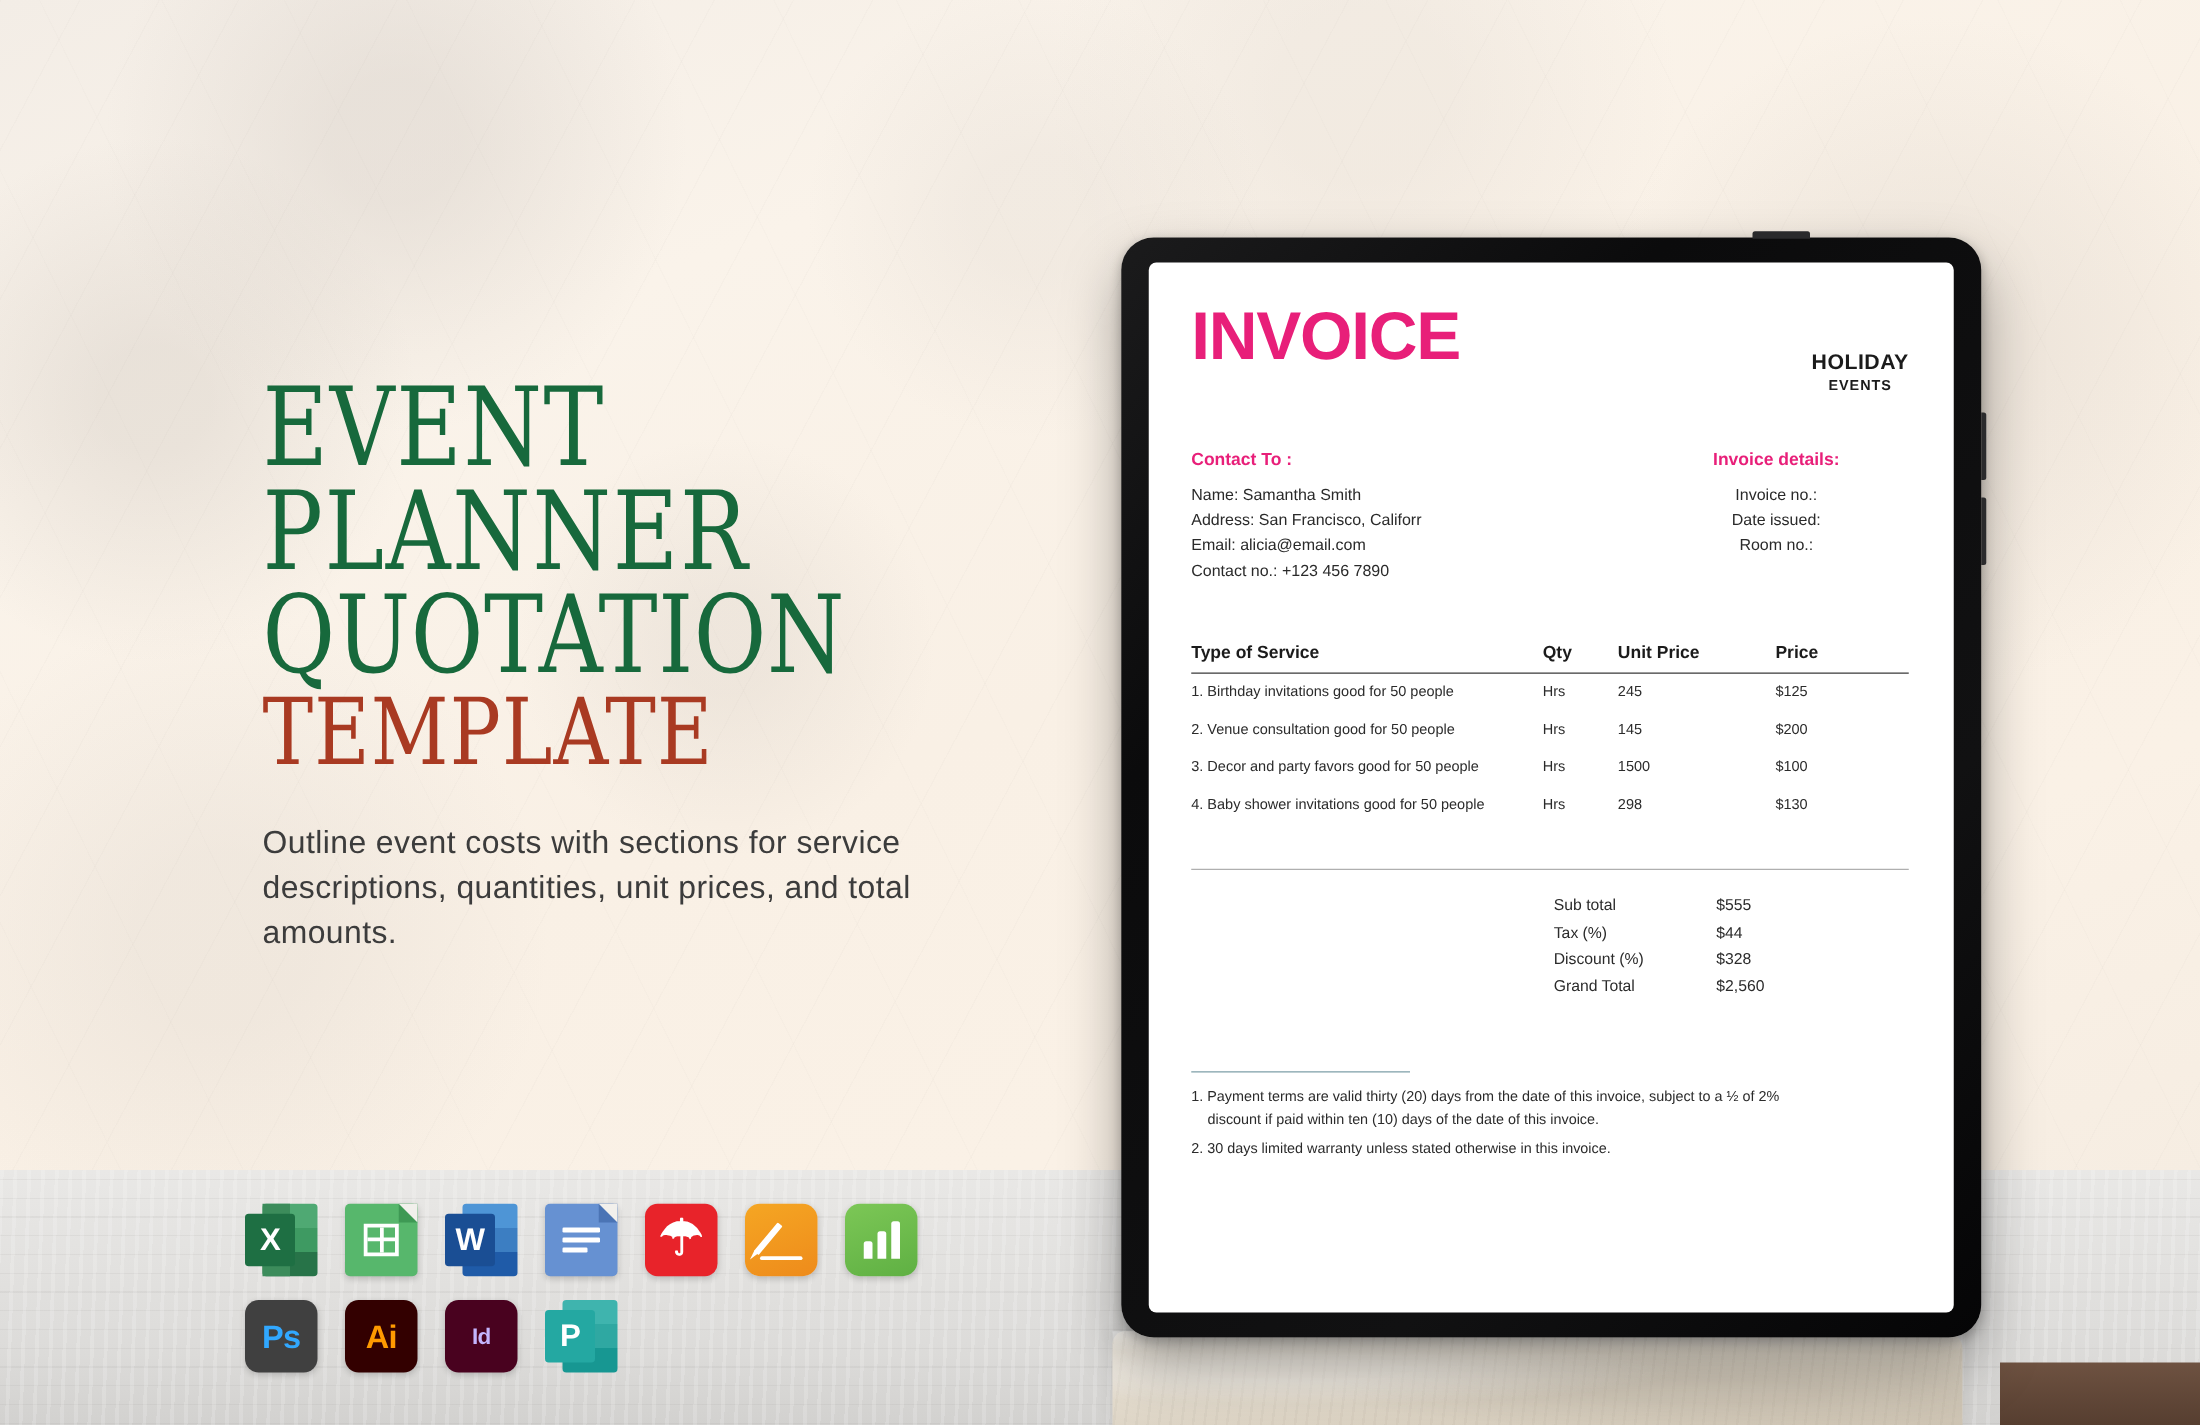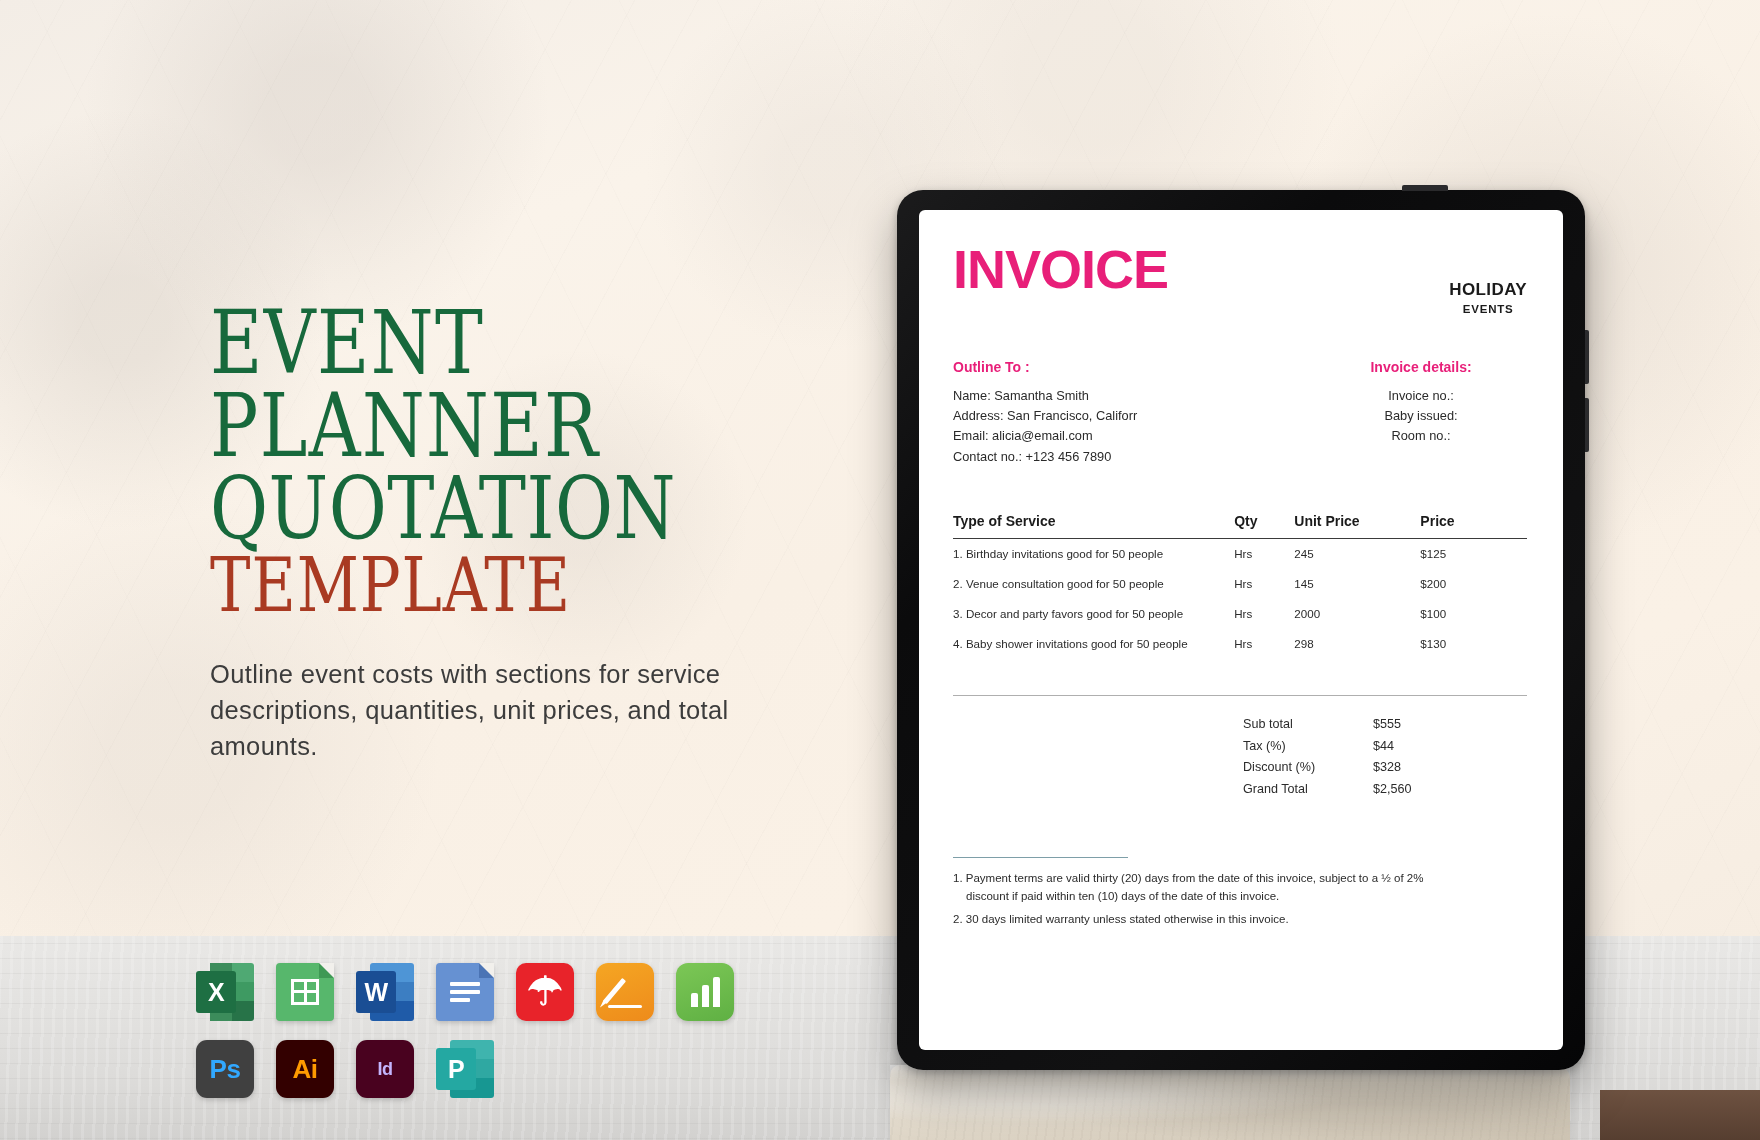--- a/index.html
+++ b/index.html
@@ -342,30 +342,30 @@
         <div class="doc-head">
           <div class="inv-title">INVOICE</div>
           <div class="brand">
             <div class="brand-1">HOLIDAY</div>
             <div class="brand-2">EVENTS</div>
           </div>
         </div>
 
         <div class="parties">
           <div class="party-left">
-            <div class="party-h">Outline To :</div>
+            <div class="party-h">Contact To :</div>
             <div class="party-line">Name: Samantha Smith</div>
             <div class="party-line">Address: San Francisco, Califorr</div>
             <div class="party-line">Email: alicia@email.com</div>
             <div class="party-line">Contact no.: +123 456 7890</div>
           </div>
           <div class="party-right">
             <div class="party-h">Invoice details:</div>
             <div class="party-line">Invoice no.:</div>
-            <div class="party-line">Baby issued:</div>
+            <div class="party-line">Date issued:</div>
             <div class="party-line">Room no.:</div>
           </div>
         </div>
 
         <div class="svc-table">
           <div class="svc-head">
             <div class="c-svc">Type of Service</div>
             <div class="c-qty">Qty</div>
             <div class="c-unit">Unit Price</div>
             <div class="c-price">Price</div>
@@ -379,21 +379,21 @@
           </div>
           <div class="svc-row">
             <div class="c-svc">2. Venue consultation good for 50 people</div>
             <div class="c-qty">Hrs</div>
             <div class="c-unit">145</div>
             <div class="c-price">$200</div>
           </div>
           <div class="svc-row">
             <div class="c-svc">3. Decor and party favors good for 50 people</div>
             <div class="c-qty">Hrs</div>
-            <div class="c-unit">2000</div>
+            <div class="c-unit">1500</div>
             <div class="c-price">$100</div>
           </div>
           <div class="svc-row">
             <div class="c-svc">4. Baby shower invitations good for 50 people</div>
             <div class="c-qty">Hrs</div>
             <div class="c-unit">298</div>
             <div class="c-price">$130</div>
           </div>
 
           <div class="tot-rule"></div>

